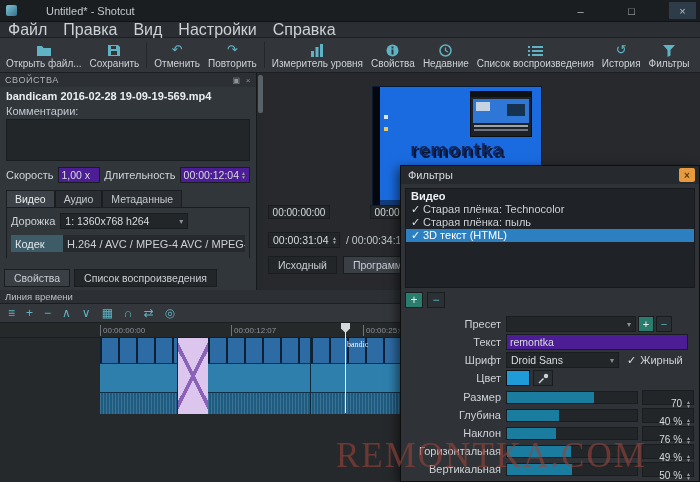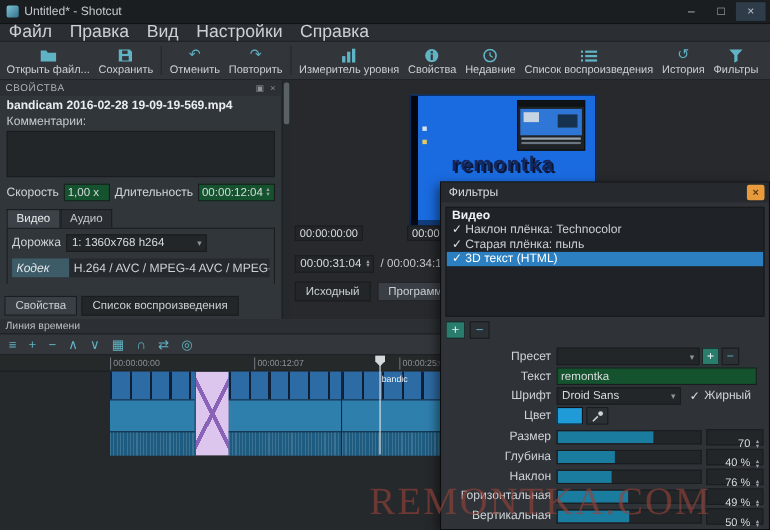--- a/index.html
+++ b/index.html
@@ -2,21 +2,21 @@
 <html><head>
 <meta charset="utf-8">
 <style>
   *{margin:0;padding:0;box-sizing:border-box;}
   html,body{background:#000;}
   .app{position:relative;width:700px;height:482px;overflow:hidden;background:#2a2e32;
        font-family:"Liberation Sans",sans-serif;font-size:11px;color:#ced3d7;}
 
   
   .titlebar{position:absolute;left:0;top:0;width:700px;height:22px;background:#1b1e21;
-            border-bottom:1px solid #101214;display:flex;align-items:center;padding:0 4px;}
+            border-bottom:1px solid #101214;display:flex;align-items:center;padding:0 4px;gap:24px;}
   .appico{width:11px;height:11px;border-radius:2px;background:linear-gradient(135deg,#7cc5d6,#35708c);margin:0 5px 0 2px;}
   .wtitle{color:#c3c9ce;font-size:11px;flex:1;}
   .wbtn{width:27px;height:17px;display:flex;align-items:center;justify-content:center;color:#b9bfc5;font-size:11px;}
   .wbtn.close{background:#2e3c49;}
 
   
   .menubar{position:absolute;left:0;top:22px;width:700px;height:16px;background:#2b2f33;
            display:flex;align-items:center;border-bottom:1px solid #1c1f22;}
   .mitem{padding:1px 8px;color:#ccd1d5;font-size:16px;}
 
@@ -31,33 +31,33 @@
   
   .props{position:absolute;left:0;top:73px;width:257px;height:217px;background:#31363b;border-right:1px solid #16191c;}
   .phead{height:14px;background:#2c3034;display:flex;align-items:center;padding:0 5px;
          font-size:9px;letter-spacing:.6px;text-transform:uppercase;color:#aeb4ba;}
   .phead .sp{flex:1;}
   .mini-ico{font-size:8px;color:#8d939a;margin-left:5px;}
   .fname{padding:3px 6px 1px;font-weight:bold;color:#e9edf0;white-space:nowrap;overflow:hidden;}
   .plabel{padding:2px 6px 1px;color:#c3c9ce;}
   .commentbox{margin:1px 6px;height:42px;background:#232629;border:1px solid #1a1d20;}
   .prow{display:flex;align-items:center;margin:6px 6px 0;gap:4px;}
-  .ibox{background:#14532d;border:1px solid #1a1d20;height:16px;display:flex;align-items:center;padding:0 3px;color:#d8dcdf;font-size:10.5px;}
+  .ibox{background:#4c1d95;border:1px solid #1a1d20;height:16px;display:flex;align-items:center;padding:0 3px;color:#d8dcdf;font-size:10.5px;}
   .spin{display:flex;flex-direction:column;justify-content:center;margin-left:auto;padding-left:2px;}
   .spin span{font-size:5px;line-height:4px;color:#9aa0a6;}
   .ptabs{display:flex;margin:7px 6px 0;}
   .ptab{padding:2px 8px;background:#2a2e32;border:1px solid #1b1e21;border-bottom:none;color:#c3c9ce;font-size:10.5px;}
   .ptab.active{background:#3c4248;color:#e9edf0;}
   .tabbody{margin:0 6px;border:1px solid #1b1e21;border-bottom:none;padding:5px 4px 6px;background:#31363b;}
   .trow{display:flex;align-items:center;gap:5px;}
   .sel{background:#232629;border:1px solid #1a1d20;height:16px;display:flex;align-items:center;
        padding:0 4px;color:#d8dcdf;font-size:10.5px;justify-content:space-between;}
   .caret{color:#8d939a;font-size:8px;margin-left:6px;}
   .codecrow{display:flex;margin-top:6px;height:17px;}
-  .codlbl{width:52px;background:#3e5b68;color:#e2e7ea;display:flex;align-items:center;padding:0 4px;font-style:italic;}
+  .codlbl{width:52px;background:#3e5b68;color:#e2e7ea;display:flex;align-items:center;padding:0 4px;}
   .codval{flex:1;background:#26292d;display:flex;align-items:center;padding:0 4px;color:#ccd1d5;
           white-space:nowrap;overflow:hidden;}
   .btabs{position:absolute;left:4px;bottom:3px;display:flex;gap:4px;}
   .btab{padding:2px 9px;background:#232629;border:1px solid #1a1d20;color:#c9ced3;font-size:10.5px;}
   .btab.active{background:#3a3f45;}
   .vscroll{position:absolute;left:257px;top:73px;width:7px;height:217px;background:#26292c;}
   .vthumb{position:absolute;left:1px;top:2px;width:5px;height:38px;background:#596066;border-radius:2px;}
 
   
   .player{position:absolute;left:264px;top:73px;width:436px;height:217px;background:#27292d;}
@@ -280,20 +280,21 @@
         <span>00:00:12:04</span>
         <span class="spin">
             <span>▲</span>
             <span>▼</span>
           </span>
       </div>
     </div>
     <div class="ptabs">
       <span class="ptab active">Видео</span>
       <span class="ptab">Аудио</span>
+      <span class="ptab">Метаданные</span>
     </div>
     <div class="tabbody">
       <div class="trow">
         <span>Дорожка</span>
         <div class="sel" style="width:128px;">
           <span>1: 1360x768 h264</span>
           <span class="caret">▾</span>
         </div>
       </div>
       <div class="codecrow">
@@ -377,38 +378,38 @@
           <div class="wave"></div>
         </div>
         <div class="transition" style="left:78px;width:30px;"></div>
         <div class="clip" style="left:108px;width:103px;">
           <div class="thumbs"></div>
           <div class="wave"></div>
         </div>
         <div class="clip" style="left:211px;width:240px;">
           <div class="thumbs"></div>
           <div class="wave"></div>
-          <span class="cliplabel" style="left:36px;">bandic</span>
+          <span class="cliplabel" style="left:36px;font-family:Liberation Serif, serif;">bandic</span>
         </div>
       </div>
     </div>
     <div class="playhead-mark"></div>
     <div class="playhead-line"></div>
   </div>
 
   <div class="fpanel">
     <div class="fphead">
       <span class="fptitle">Фильтры</span>
       <span class="fpclose">×</span>
     </div>
     <div class="flist">
       <div class="fsection">Видео</div>
       <div class="fitem">
         <span class="chk">✓</span>
-        <span>Наклон плёнка: Technocolor</span>
+        <span>Старая плёнка: Technocolor</span>
       </div>
       <div class="fitem">
         <span class="chk">✓</span>
         <span>Старая плёнка: пыль</span>
       </div>
       <div class="fitem selected">
         <span class="chk">✓</span>
         <span>3D текст (HTML)</span>
       </div>
     </div>

